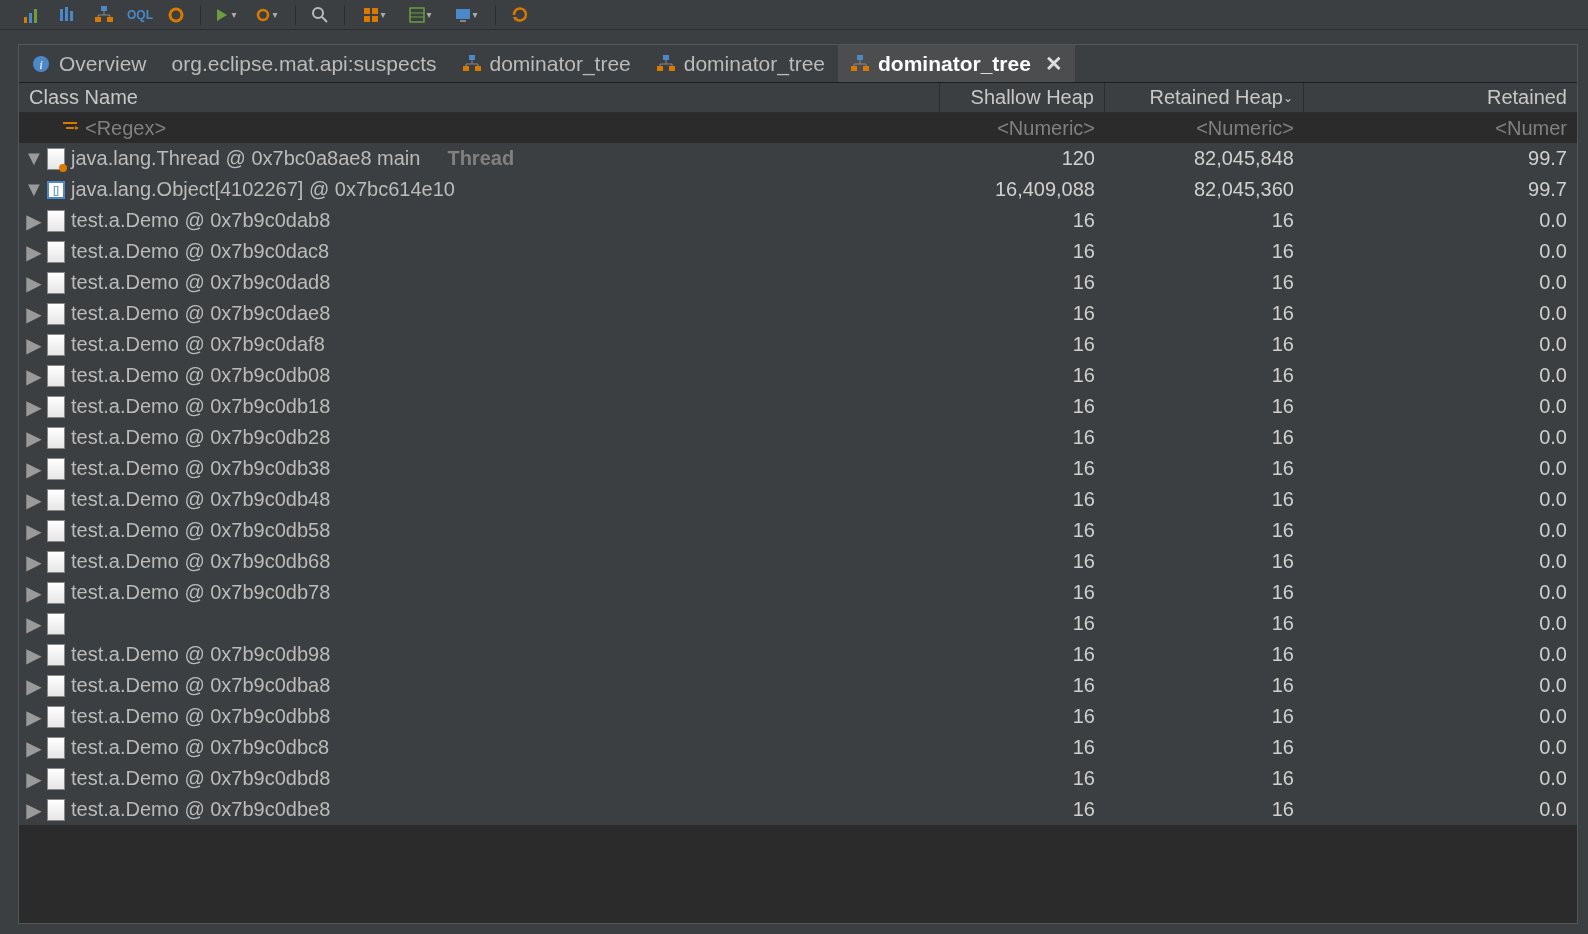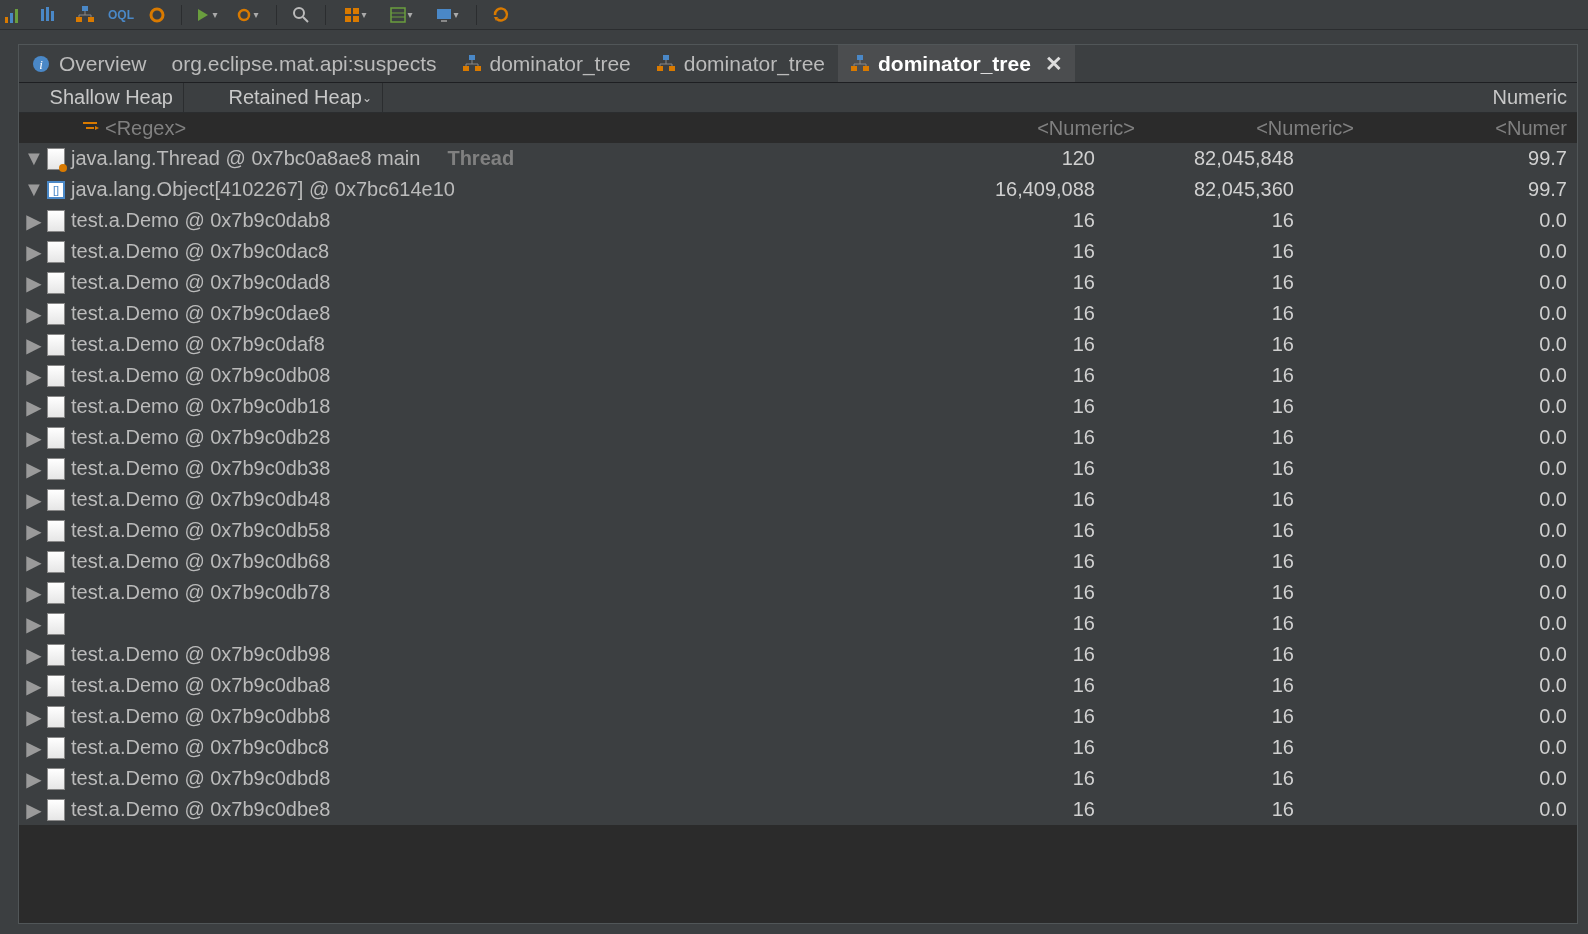--- a/index.html
+++ b/index.html
@@ -10,21 +10,21 @@
     font-size: 20px;
     width: 1588px;
     height: 934px;
     overflow: hidden;
   }
   .toolbar {
     height: 30px;
     display: flex;
     align-items: center;
     gap: 12px;
-    padding: 0 1px;
+    padding: 0 20px;
     background: #3c3f41;
     border-bottom: 1px solid #2b2d2f;
   }
   .toolbar-btn {
     width: 24px; height: 24px;
     display: flex; align-items: center; justify-content: center;
     cursor: pointer;
   }
   .main-panel {
     margin: 14px 10px 0 18px;
@@ -83,21 +83,21 @@
   .col-shallow { width: 165px; justify-content: flex-end; }
   .col-retained { width: 199px; justify-content: flex-end; }
   .col-percent { flex: 1; justify-content: flex-end; border-right: none; }
   .sort-indicator { font-size: 12px; }
   .filter-row {
     display: flex;
     height: 30px;
     background: #2b2b2b;
     color: #808080;
   }
-  .filter-row .col { border-right: none; margin-left: 20px; }
+  .filter-row .col { border-right: none; }
   .filter-icon { width: 18px; height: 18px; margin-left: 42px; margin-right: 6px; }
   .tree-body { background: #3c3f41; }
   .row {
     display: flex;
     height: 31px;
     align-items: center;
   }
   .row:nth-child(odd) { background: #3c3f41; }
   .row .cell-name {
     width: 921px;
@@ -291,26 +291,27 @@
             <line x1="4" y1="10" x2="4" y2="12" stroke="#888"></line>
             <line x1="16" y1="10" x2="16" y2="12" stroke="#888"></line>
           </svg>
         </span>
         <span>dominator_tree</span>
         <span class="tab-close">✕</span>
       </div>
     </div>
 
   <div class="columns">
+    <div class="col col-name">Class Name</div>
     <div class="col col-shallow">Shallow Heap</div>
     <div class="col col-retained">
         <span>Retained Heap</span>
         <span class="sort-indicator">⌄</span>
       </div>
-    <div class="col col-percent">Numeric</div>
+    <div class="col col-percent">Retained</div>
   </div>
 
   <div class="filter-row">
     <div class="col col-name" style="padding-left:0">
       <span class="filter-icon"><svg width="18" height="18">
             <line x1="2" y1="4" x2="16" y2="4" stroke="#d97a00" stroke-width="2"></line>
             <line x1="5" y1="9" x2="13" y2="9" stroke="#d97a00" stroke-width="2"></line>
             <polygon points="14,7 18,9 14,11" fill="#d97a00"></polygon>
           </svg></span>
       <span>&lt;Regex&gt;</span>

